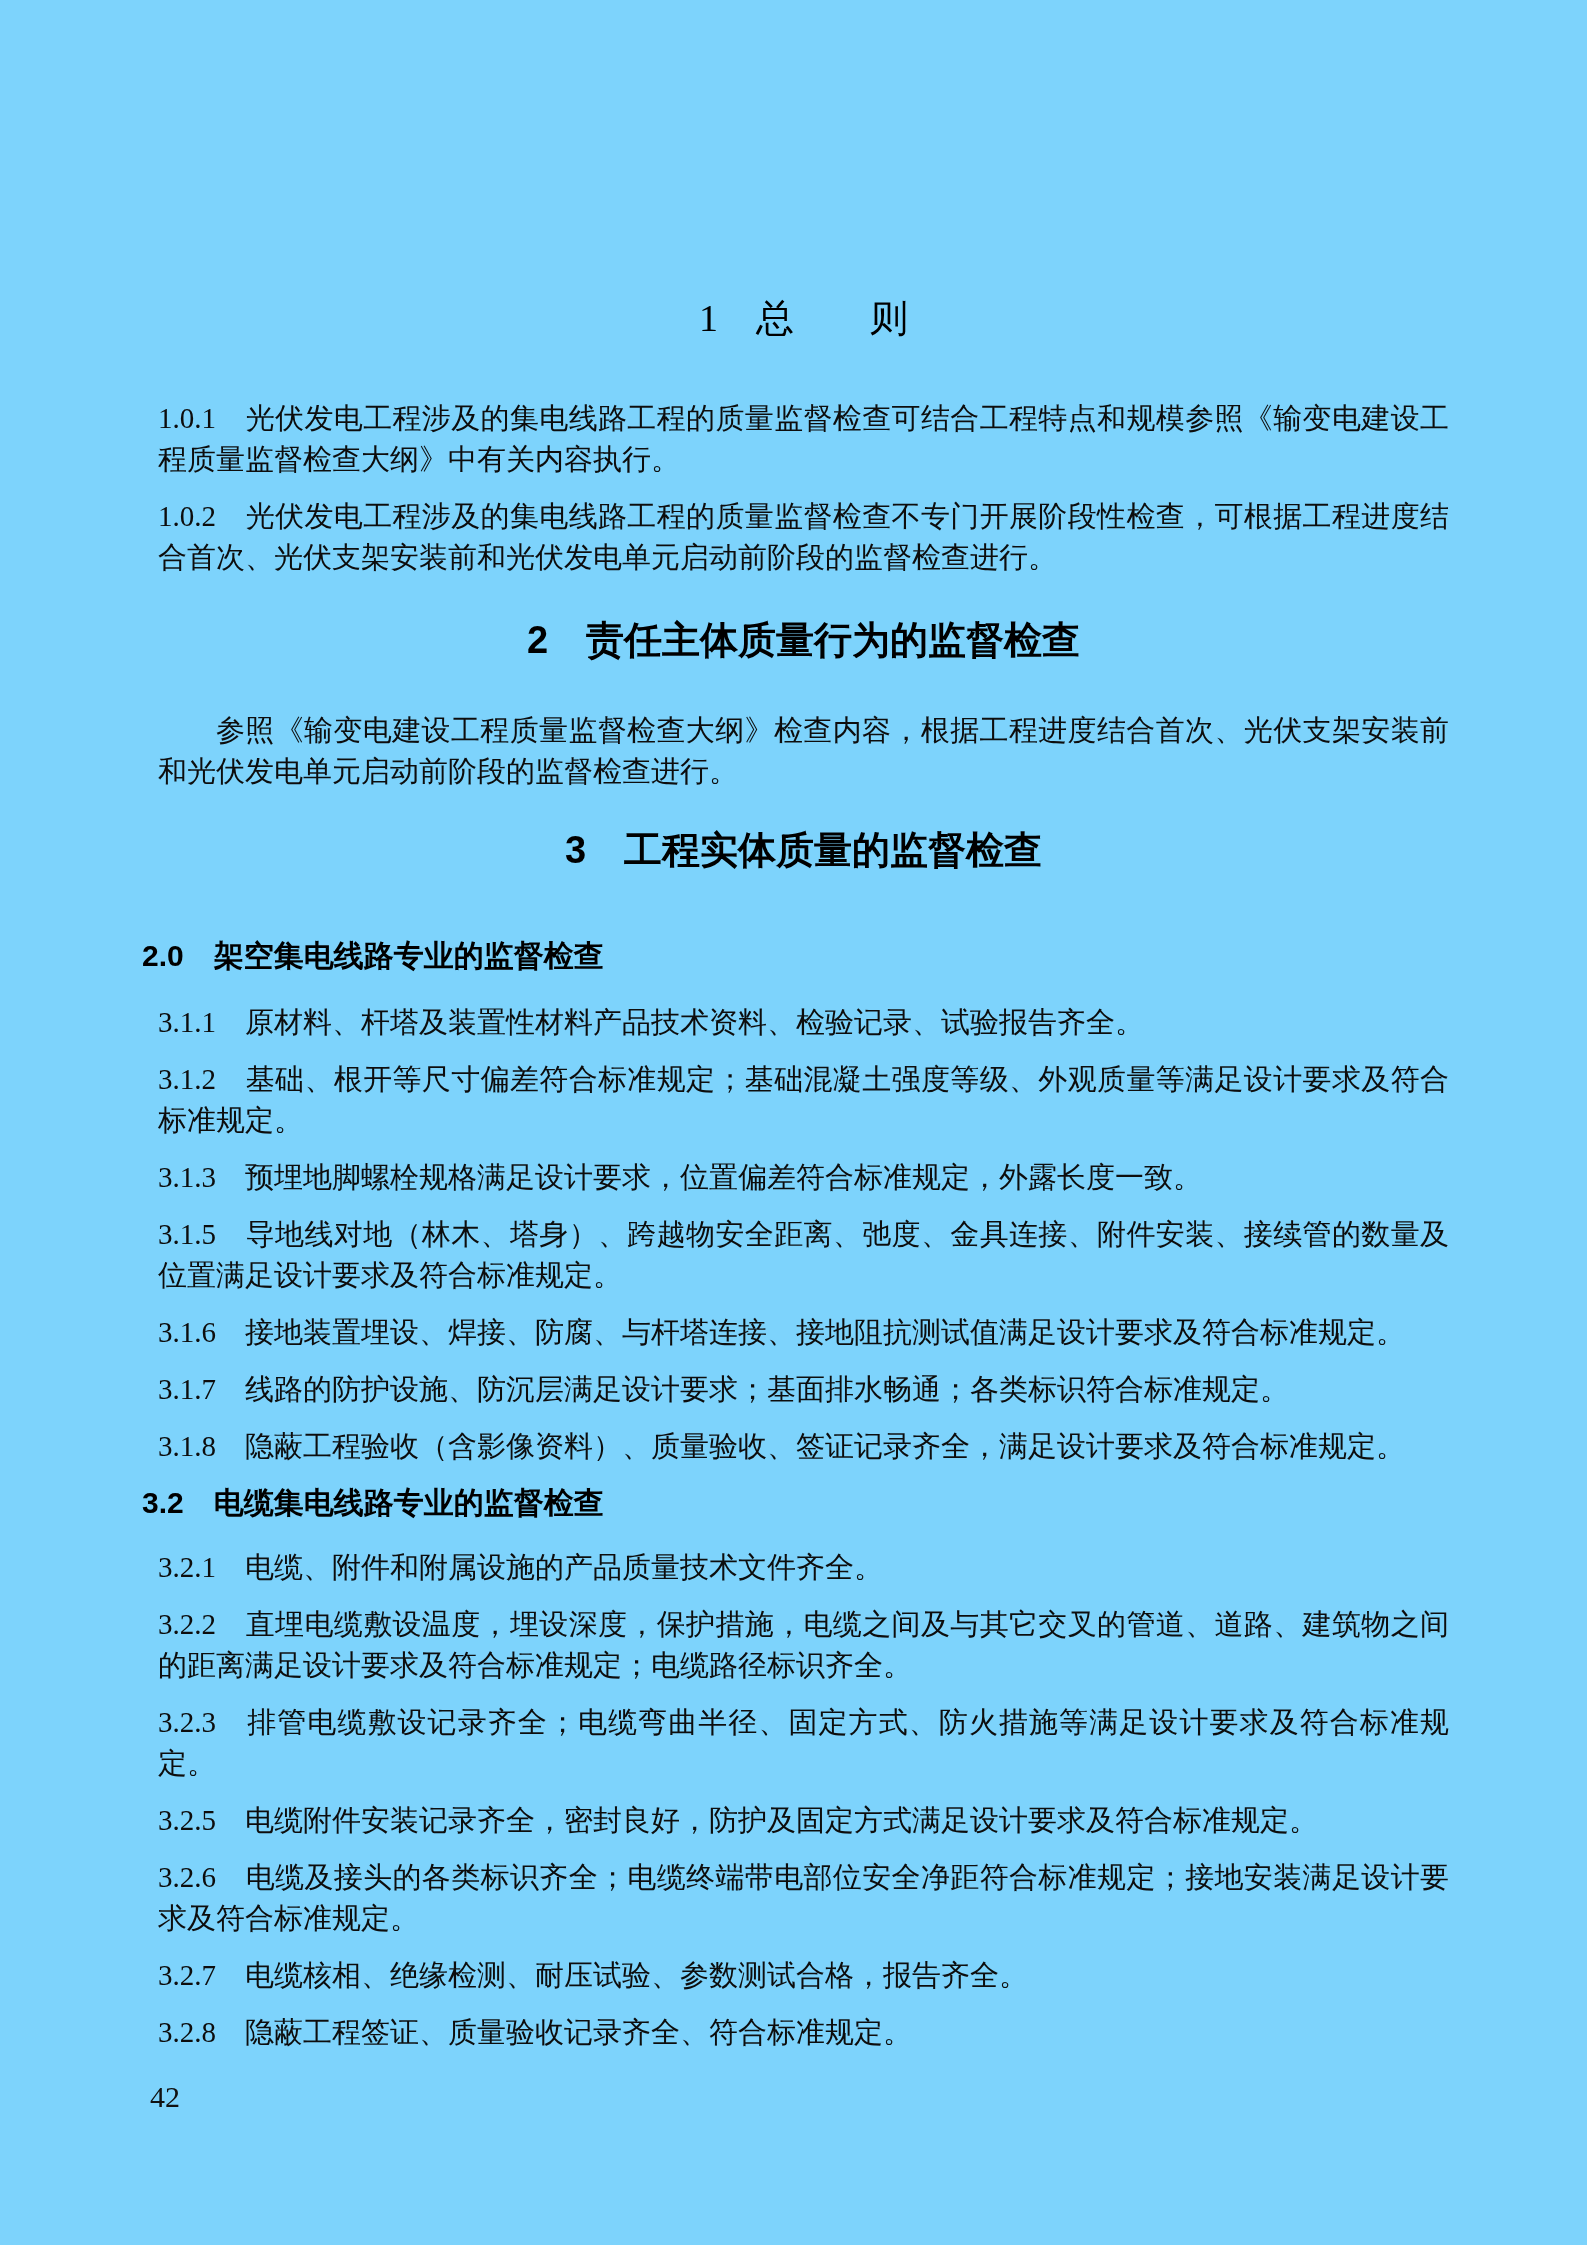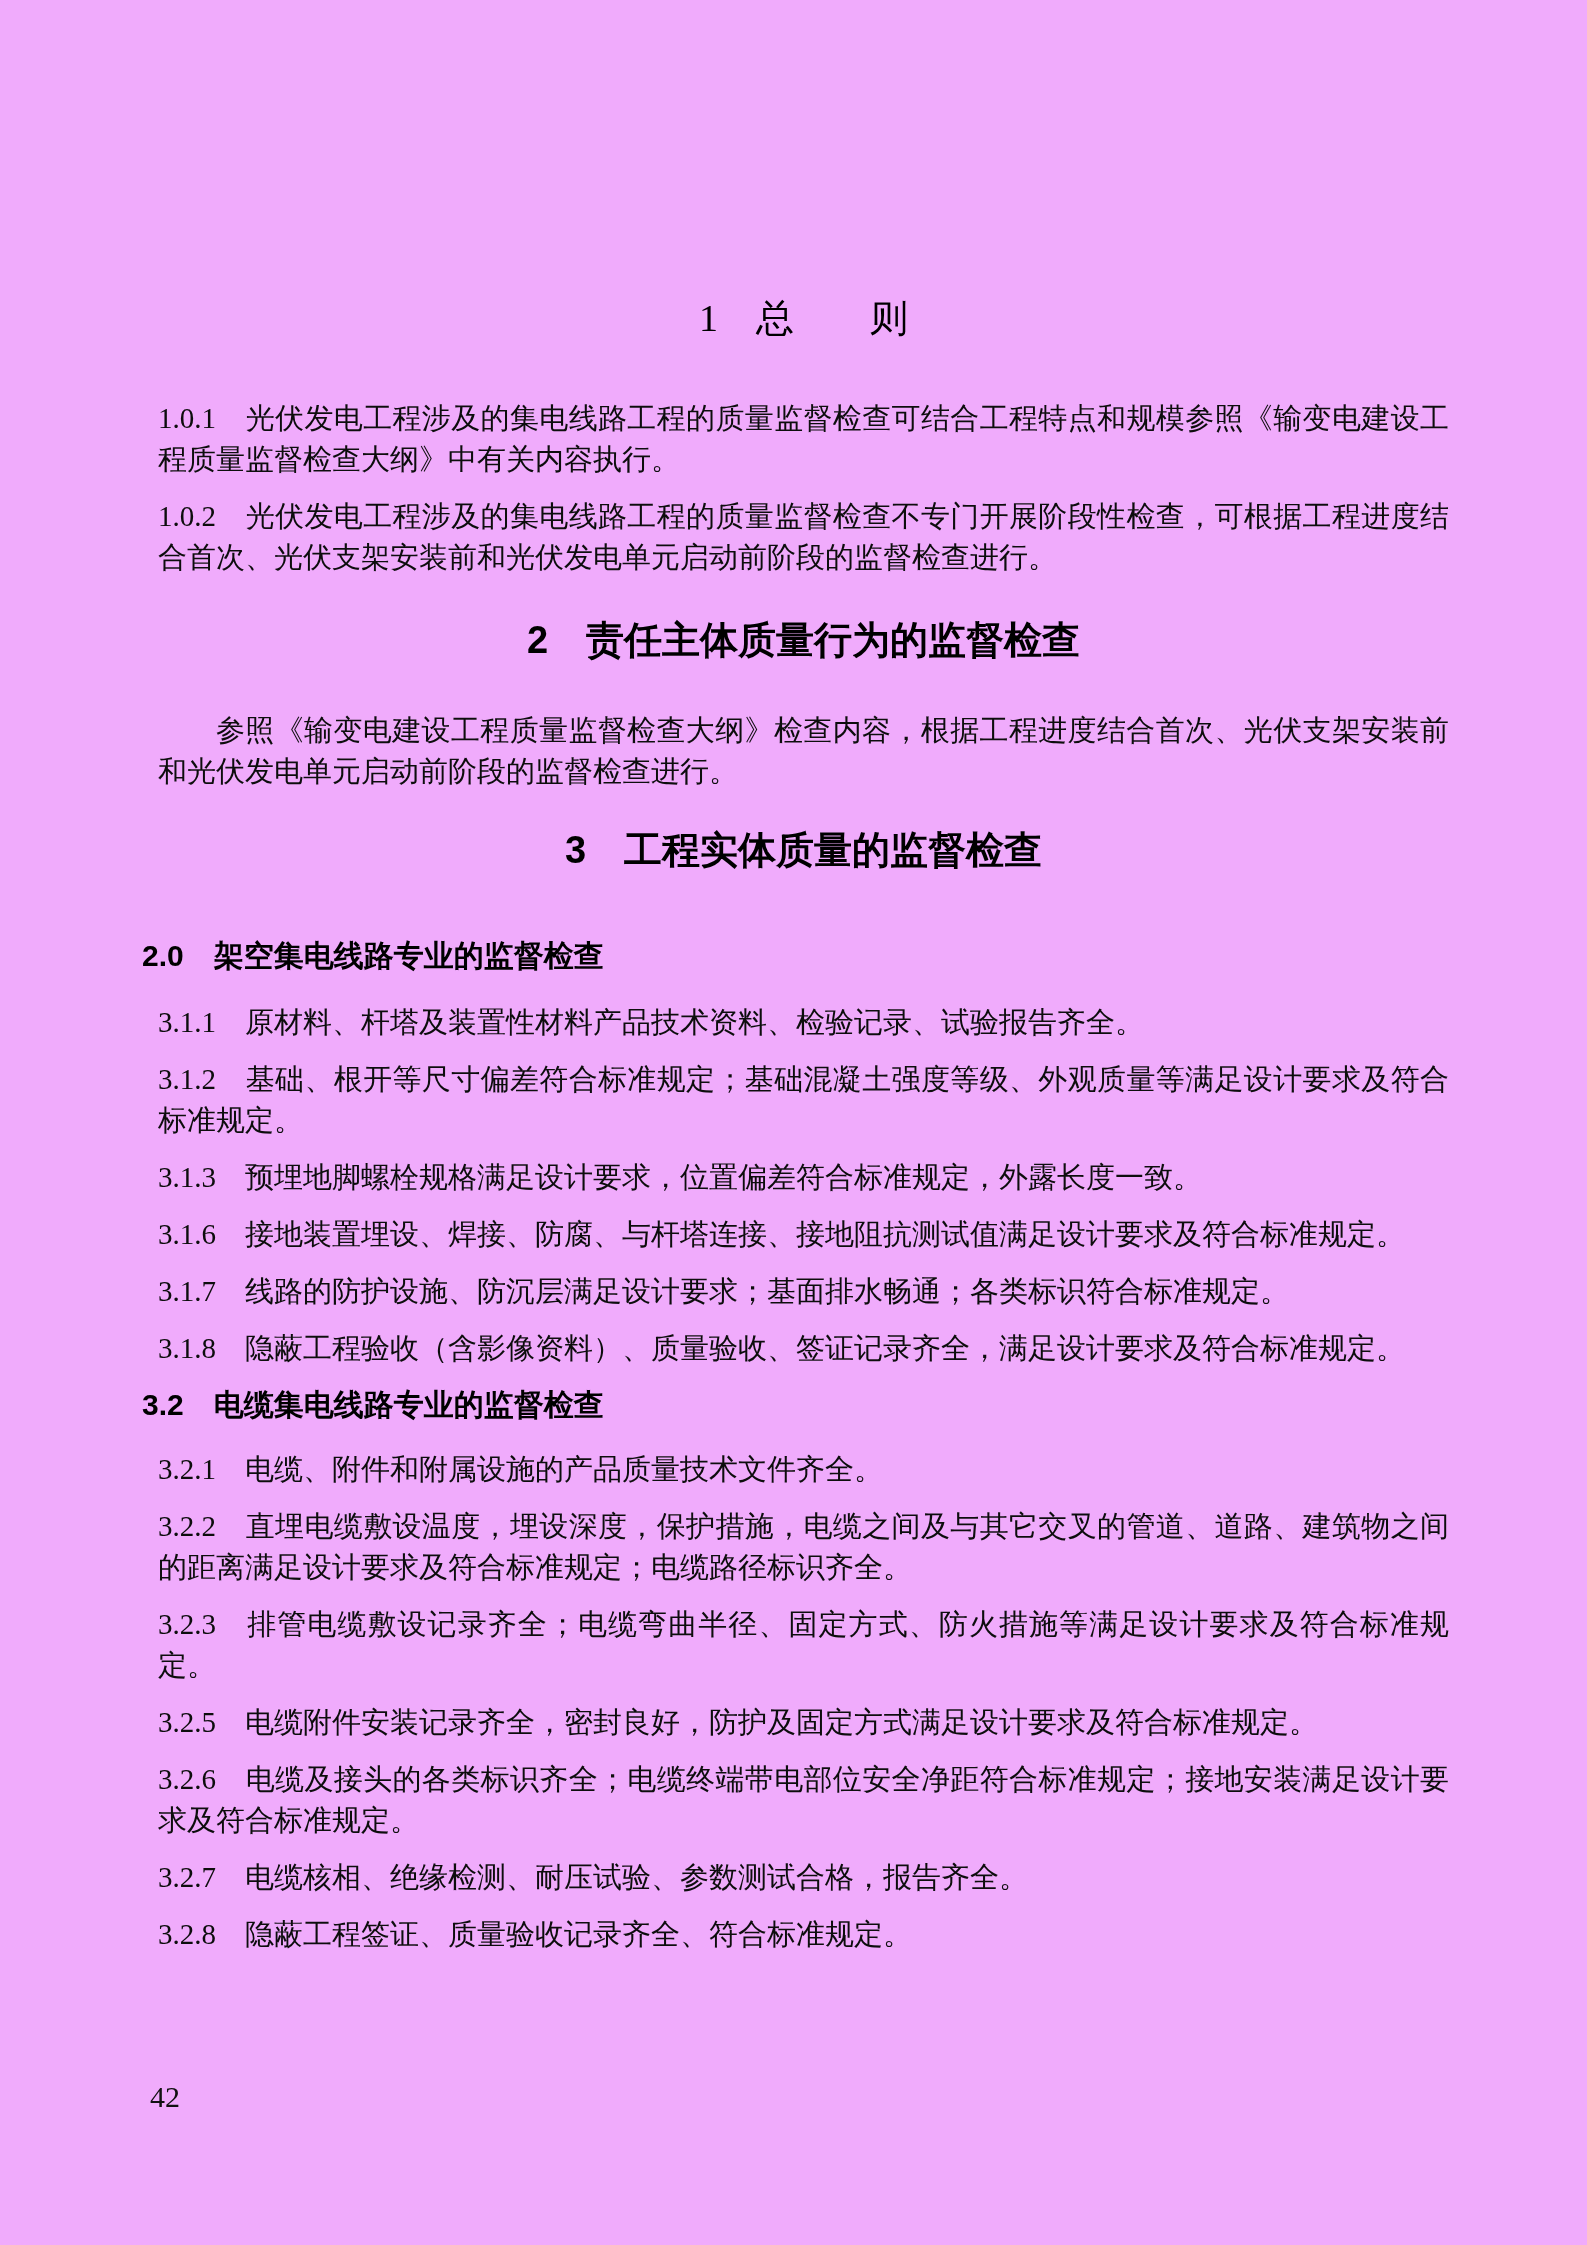--- a/index.html
+++ b/index.html
@@ -5,21 +5,21 @@
   html, body {
     margin: 0;
     padding: 0;
     background: #ffffff;
   }
   .page {
     position: relative;
     width: 1587px;
     height: 2245px;
     margin: 0 auto;
-    background: #f0abfc;
+    background: #7dd3fc;
     color: #111111;
     box-sizing: border-box;
     padding: 296px 122px 0 142px;
     overflow: hidden;
     font-family: "Liberation Serif", "DejaVu Serif", serif;
   }
   h1.chapter-title {
     margin: 0 0 56px 0;
     font-size: 38px;
     line-height: 1.2;
@@ -87,20 +87,21 @@
 
   <p class="body-text first-indent">参照《输变电建设工程质量监督检查大纲》检查内容，根据工程进度结合首次、光伏支架安装前和光伏发电单元启动前阶段的监督检查进行。</p>
 
   <h2 class="chapter-heading third">3　工程实体质量的监督检查</h2>
 
   <h3 class="section-heading">2.0　架空集电线路专业的监督检查</h3>
 
   <p class="body-text">3.1.1　原材料、杆塔及装置性材料产品技术资料、检验记录、试验报告齐全。</p>
   <p class="body-text">3.1.2　基础、根开等尺寸偏差符合标准规定；基础混凝土强度等级、外观质量等满足设计要求及符合标准规定。</p>
   <p class="body-text">3.1.3　预埋地脚螺栓规格满足设计要求，位置偏差符合标准规定，外露长度一致。</p>
+  <p class="body-text">3.1.5　导地线对地（林木、塔身）、跨越物安全距离、弛度、金具连接、附件安装、接续管的数量及位置满足设计要求及符合标准规定。</p>
   <p class="body-text">3.1.6　接地装置埋设、焊接、防腐、与杆塔连接、接地阻抗测试值满足设计要求及符合标准规定。</p>
   <p class="body-text">3.1.7　线路的防护设施、防沉层满足设计要求；基面排水畅通；各类标识符合标准规定。</p>
   <p class="body-text">3.1.8　隐蔽工程验收（含影像资料）、质量验收、签证记录齐全，满足设计要求及符合标准规定。</p>
 
   <h3 class="section-heading second">3.2　电缆集电线路专业的监督检查</h3>
 
   <p class="body-text">3.2.1　电缆、附件和附属设施的产品质量技术文件齐全。</p>
   <p class="body-text">3.2.2　直埋电缆敷设温度，埋设深度，保护措施，电缆之间及与其它交叉的管道、道路、建筑物之间的距离满足设计要求及符合标准规定；电缆路径标识齐全。</p>
   <p class="body-text">3.2.3　排管电缆敷设记录齐全；电缆弯曲半径、固定方式、防火措施等满足设计要求及符合标准规定。</p>
   <p class="body-text">3.2.5　电缆附件安装记录齐全，密封良好，防护及固定方式满足设计要求及符合标准规定。</p>

